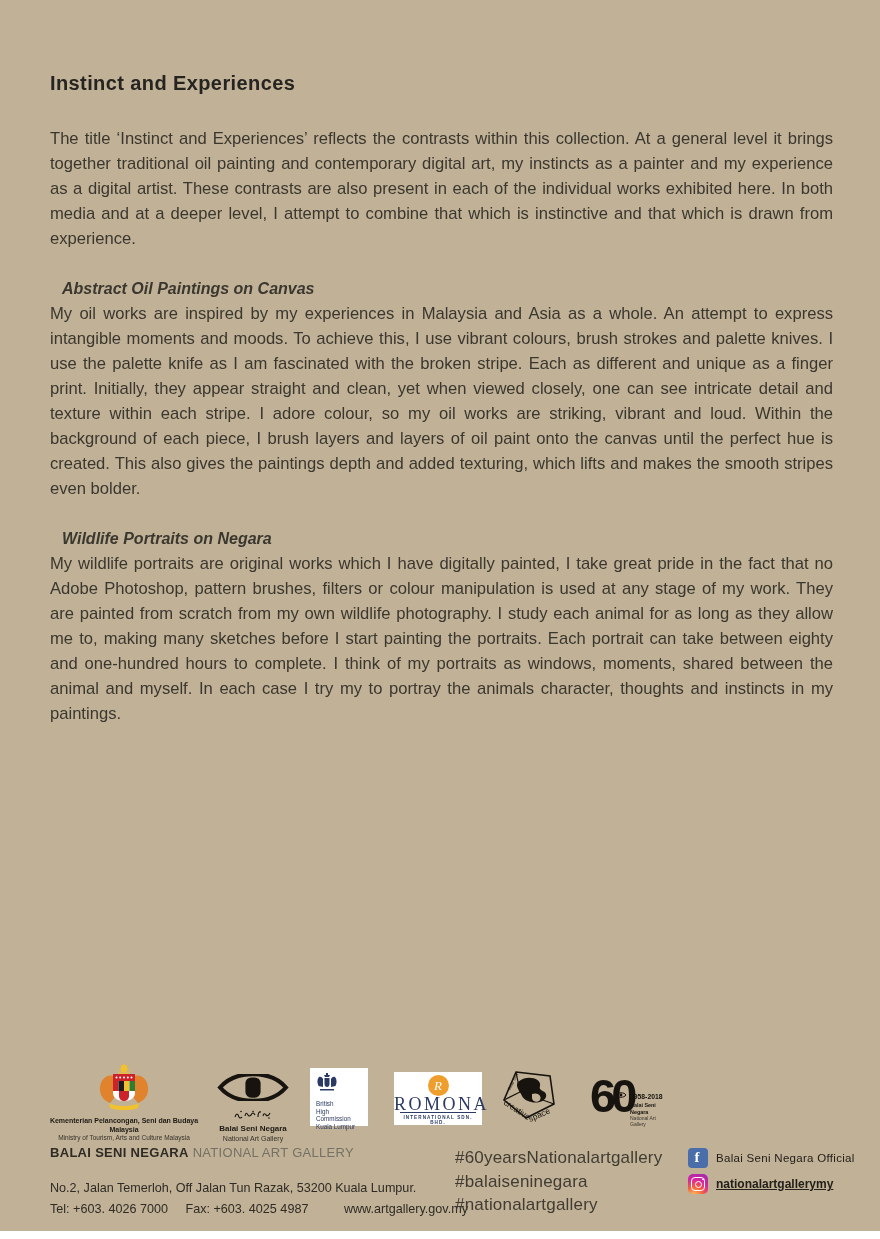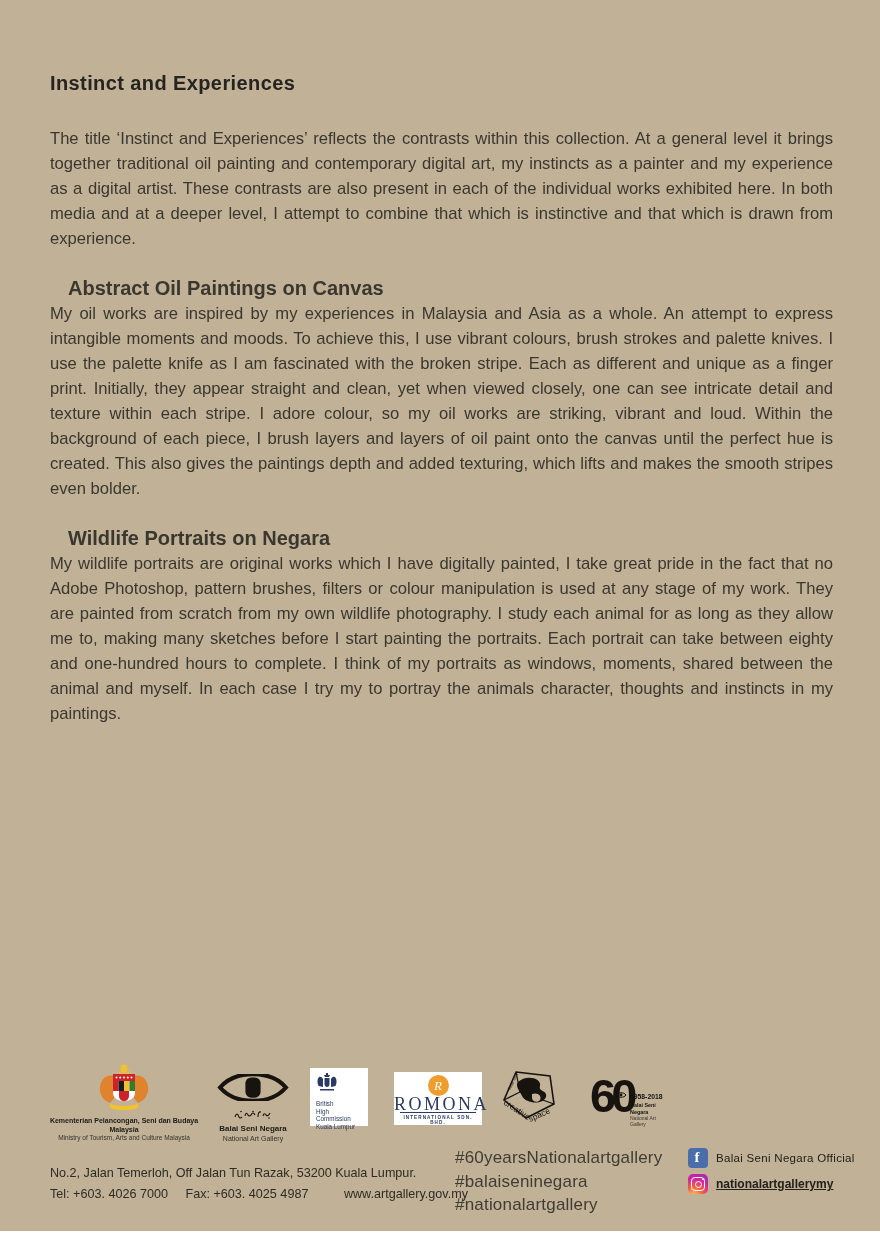--- a/index.html
+++ b/index.html
@@ -1,21 +1,21 @@
 <!DOCTYPE html>
 <html><head>
 <meta charset="utf-8">
 <style>
   html,body{margin:0;padding:0;}
   body{font-family:"Liberation Sans",sans-serif;}
   .page{position:relative;width:880px;height:1239px;background:#c1b196;overflow:hidden;}
   .content{position:absolute;left:50px;top:72px;width:783px;color:#3a372f;}
   .doc-title{font-size:20px;font-weight:bold;color:#262420;letter-spacing:.4px;margin:0 0 31px 0;}
   .para{font-size:16.6px;line-height:25px;text-align:justify;margin:0;}
-  .section-head{font-size:20px;line-height:25px;margin:25px 0 0 18px;}
+  .section-head{font-size:16px;line-height:25px;font-style:italic;margin:25px 0 0 12px;}
   
   .logos{position:absolute;left:0;top:1062px;width:880px;height:100px;}
   .logo{position:absolute;}
   
   .ministry{left:48px;top:2px;width:152px;text-align:center;}
   .ministry svg{display:block;margin:0 auto;}
   .ministry-l1{font-size:7px;font-weight:bold;color:#1d1a15;margin-top:4px;line-height:9px;}
   .ministry-l2{font-size:6.5px;color:#35322b;line-height:8px;}
   
   .bsn{left:210px;top:12px;width:86px;text-align:center;}
@@ -160,20 +160,24 @@
       </svg>
       <div class="sixty-text">
         <div class="sixty-years">1958-2018</div>
         <div class="sixty-l1">Balai Seni Negara</div>
         <div class="sixty-l2">National Art Gallery</div>
       </div>
     </div>
   </div>
 
   <div class="footer-info">
+    <div class="org-line">
+      <span class="org-bold">BALAI SENI NEGARA</span>
+      <span class="org-light">NATIONAL ART GALLERY</span>
+    </div>
     <div class="addr">No.2, Jalan Temerloh, Off Jalan Tun Razak, 53200 Kuala Lumpur.</div>
     <div class="contact">
       <span>Tel: +603. 4026 7000</span>
       <span>Fax: +603. 4025 4987</span>
       <span class="web">www.artgallery.gov.my</span>
     </div>
   </div>
 
   <div class="hashtags">
     <div>#60yearsNationalartgallery</div>

